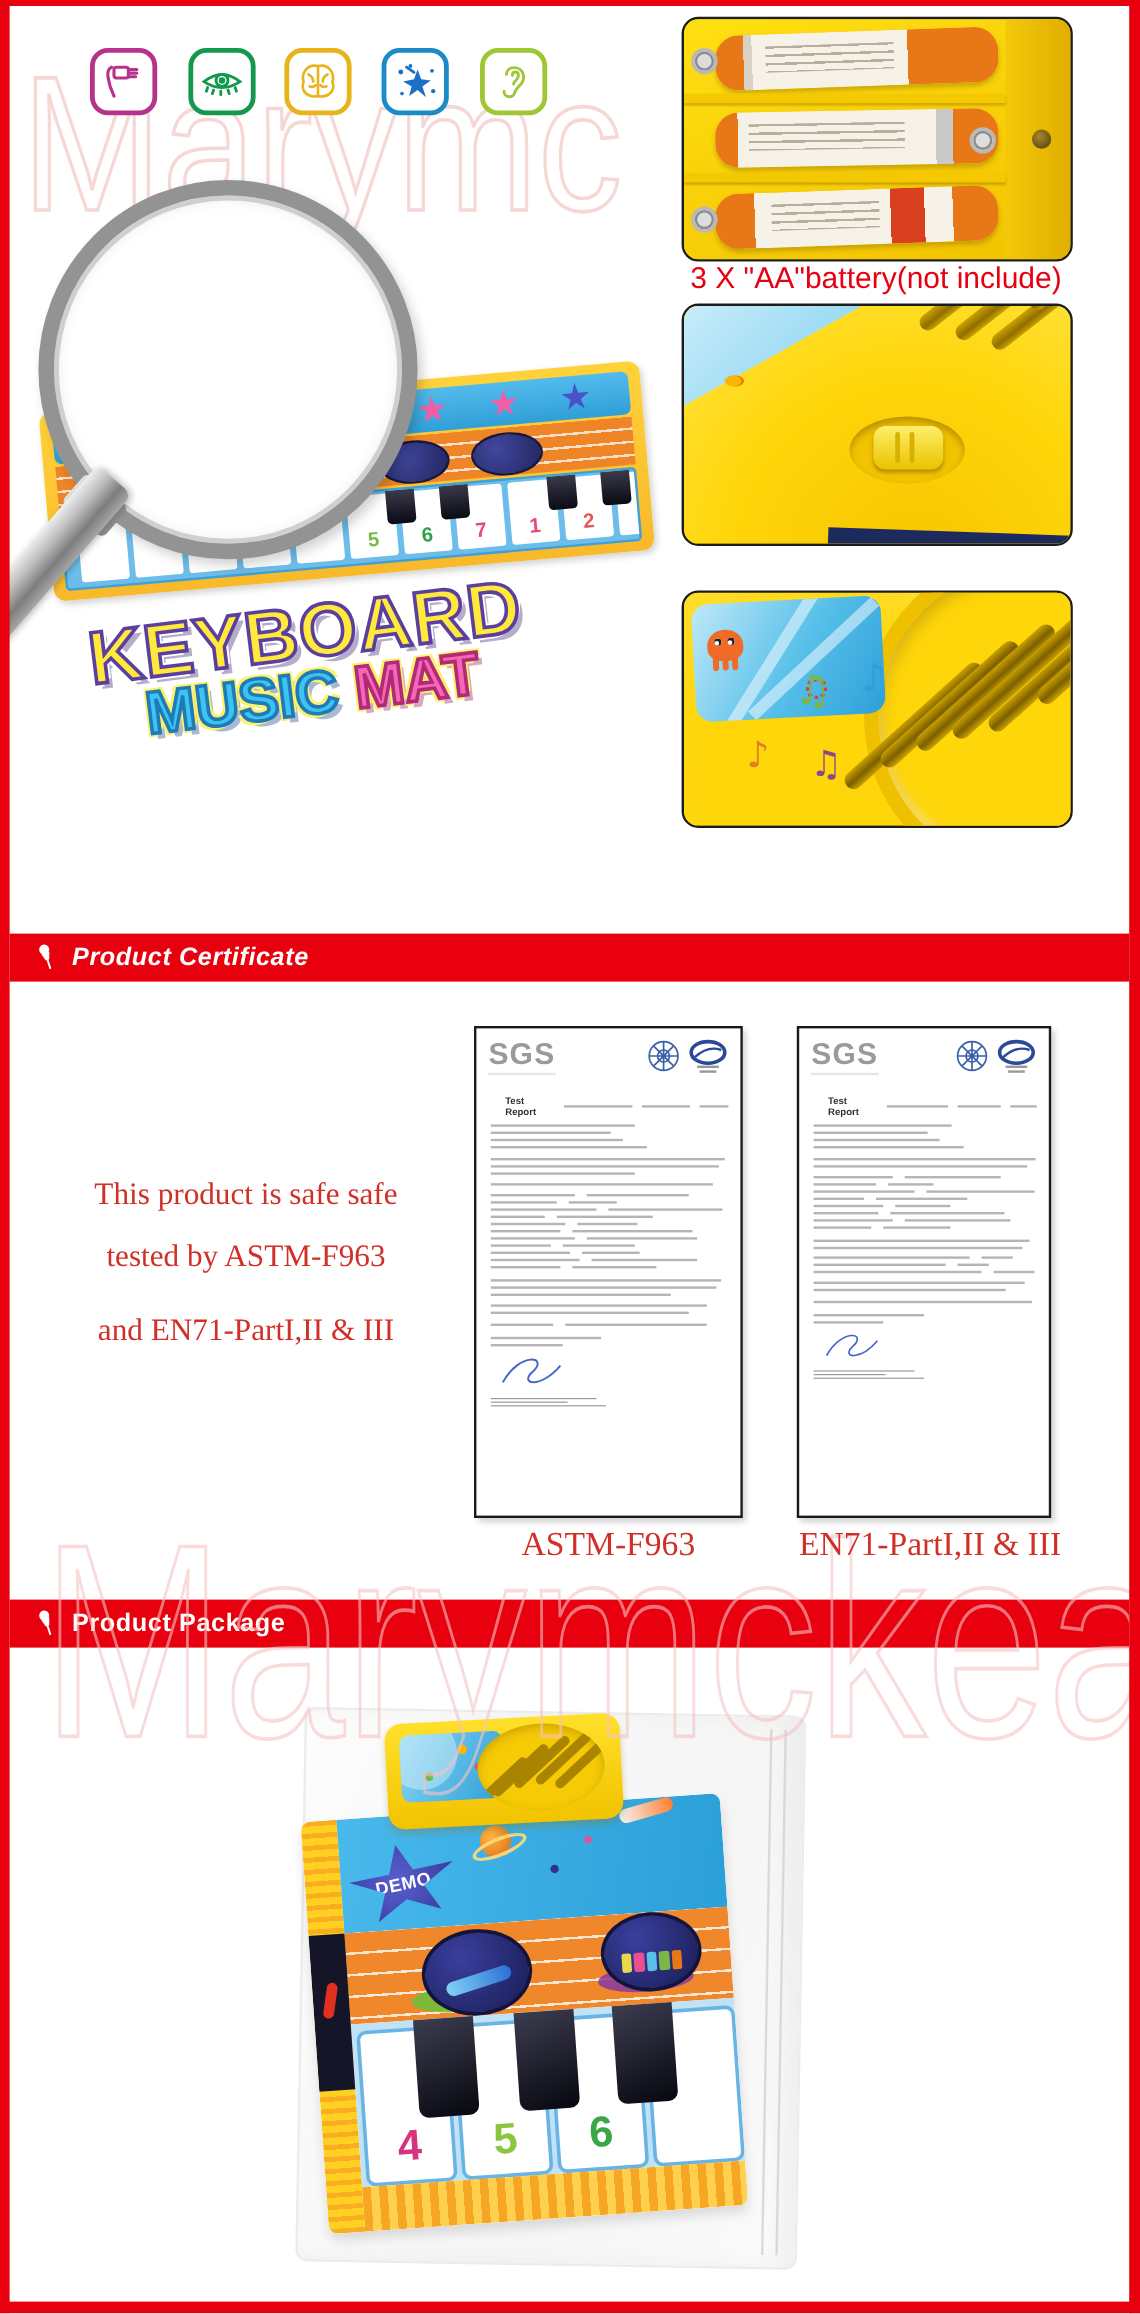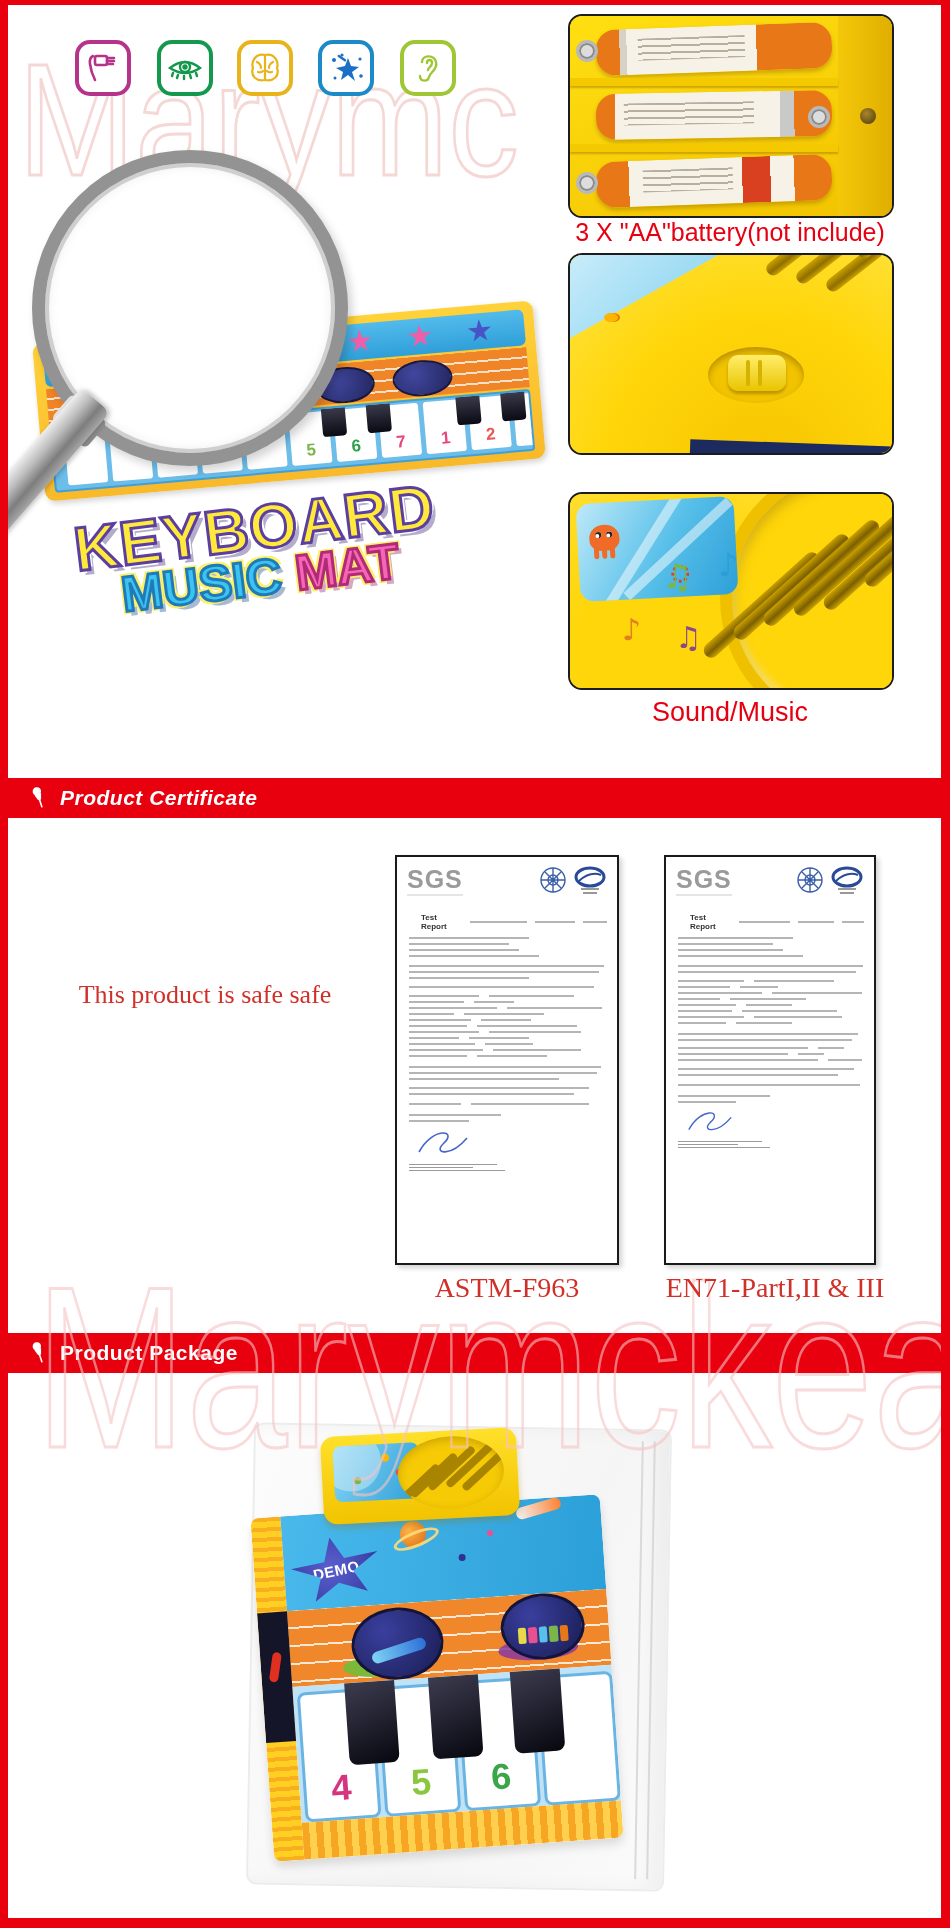--- a/index.html
+++ b/index.html
@@ -373,35 +373,36 @@
         <b style="left:6px"></b>
           <b style="left:17px"></b>
       </div>
       <div class="sd-sun"></div>
     </div>
     <span class="note" style="left:52px;top:118px;color:#e08020;font-size:30px;">♪</span>
     <span class="note" style="left:92px;top:62px;color:#7ab648;font-size:34px;">♫</span>
     <span class="note" style="left:148px;top:52px;color:#2d9fd8;font-size:32px;">♪</span>
     <span class="note" style="left:105px;top:126px;color:#8a4a8a;font-size:30px;">♫</span>
   </div>
-  <div class="caption" style="top:697px;font-size:27px;">Sound/Music</div>
 
   <div class="banner" style="top:778px;font-style:italic;">
     <svg width="18" height="24" viewBox="0 0 18 24">
       <g fill="#fff" transform="rotate(-18 9 12)">
         <circle cx="9" cy="5" r="4.2"></circle>
         <path d="M5.5 8 L12.5 8 L10.5 14 L7.5 14 Z"></path>
         <rect x="8.2" y="13" width="1.6" height="9" rx="0.8"></rect>
       </g>
     </svg>
     <span class="banner-label">Product Certificate</span>
   </div>
 
   <div class="safety">
     <div>This product is safe safe</div>
+    <div>tested by ASTM-F963</div>
+    <div style="margin-top:32px;">and EN71-PartI,II &amp; III</div>
   </div>
 
   <div class="cert" style="left:395px;width:224px;">
     <div class="cert-head">
       <span class="sgs">SGS</span>
       <span class="cert-logos">
         <svg width="30" height="30" viewBox="0 0 30 30">
           <g stroke="#3a5fa8" fill="none" stroke-width="1.4">
             <circle cx="15" cy="15" r="12"></circle>
               <circle cx="15" cy="15" r="5"></circle>

